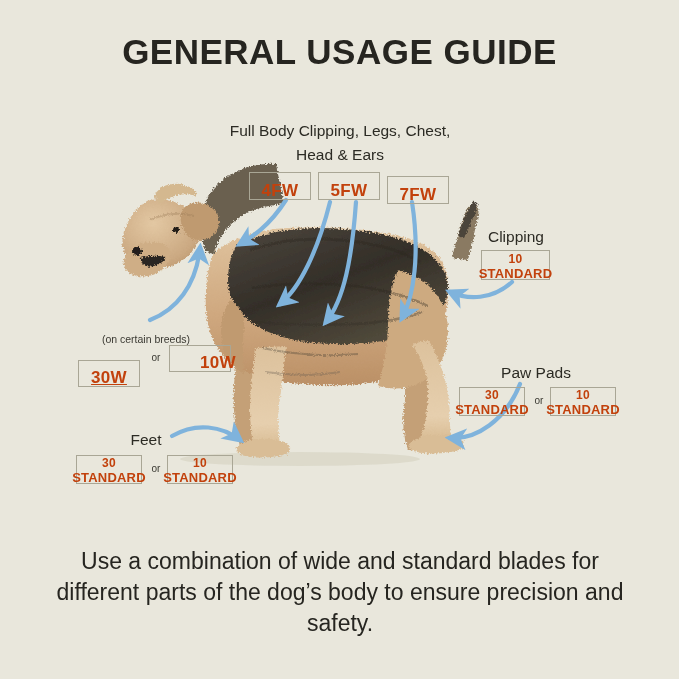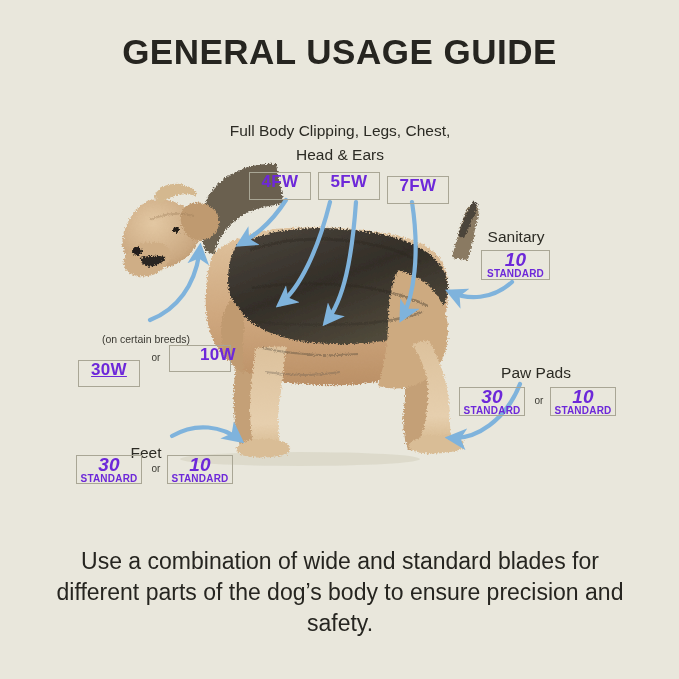--- a/index.html
+++ b/index.html
@@ -42,26 +42,26 @@
 
   
   .box{
     position:absolute;
     border:1.3px solid #a9a695;
     background:transparent;
     box-sizing:border-box;
     display:flex;
     flex-direction:column;
     align-items:center;
-    justify-content:flex-start;
-    color:#6d28d9;
+    justify-content:flex-end;
+    color:#c2410c;
   }
   .box .big{font-size:17px;font-weight:bold;line-height:17px;letter-spacing:0.3px;}
-  .box .big.sm{font-size:19px;font-style:italic;}
-  .box .std{font-size:10px;font-weight:bold;letter-spacing:0.2px;line-height:11px;margin-top:0px;}
+  .box .big.sm{font-size:12px;}
+  .box .std{font-size:13px;font-weight:bold;letter-spacing:0.2px;line-height:11px;margin-top:0px;}
   .orword{
     position:absolute;
     font-size:10px;color:#3a3932;
     text-align:center;white-space:nowrap;
   }
 
   
   .caption{
     position:absolute;left:55px;top:546px;width:570px;
     text-align:center;
@@ -234,21 +234,21 @@
   <div class="box" style="left:249px;top:172px;width:62px;height:28px;">
     <span class="big">4FW</span>
   </div>
   <div class="box" style="left:318px;top:172px;width:62px;height:28px;">
     <span class="big">5FW</span>
   </div>
   <div class="box" style="left:387px;top:176px;width:62px;height:28px;">
     <span class="big">7FW</span>
   </div>
 
-  <div class="lbl" style="left:432px;top:227px;width:168px;">Sanitary</div>
+  <div class="lbl" style="left:432px;top:227px;width:168px;">Clipping</div>
   <div class="box" style="left:481px;top:250px;width:69px;height:30px;">
     <span class="big sm">10</span>
     <span class="std">STANDARD</span>
   </div>
 
   <div class="sub" style="left:62px;top:333px;width:168px;">(on certain breeds)</div>
   <div class="box" style="left:78px;top:360px;width:62px;height:27px;text-decoration:underline;">
     <span class="big">30W</span>
   </div>
   <div class="orword" style="left:143px;top:352px;width:26px;">or</div>
@@ -260,21 +260,21 @@
   <div class="box" style="left:459px;top:387px;width:66px;height:29px;">
     <span class="big sm">30</span>
     <span class="std">STANDARD</span>
   </div>
   <div class="orword" style="left:528px;top:395px;width:22px;">or</div>
   <div class="box" style="left:550px;top:387px;width:66px;height:29px;">
     <span class="big sm">10</span>
     <span class="std">STANDARD</span>
   </div>
 
-  <div class="lbl" style="left:86px;top:443px;width:120px;text-align:center;">Feet</div>
+  <div class="lbl" style="left:86px;top:430px;width:120px;text-align:center;">Feet</div>
   <div class="box" style="left:76px;top:455px;width:66px;height:29px;">
     <span class="big sm">30</span>
     <span class="std">STANDARD</span>
   </div>
   <div class="orword" style="left:145px;top:463px;width:22px;">or</div>
   <div class="box" style="left:167px;top:455px;width:66px;height:29px;">
     <span class="big sm">10</span>
     <span class="std">STANDARD</span>
   </div>
 

